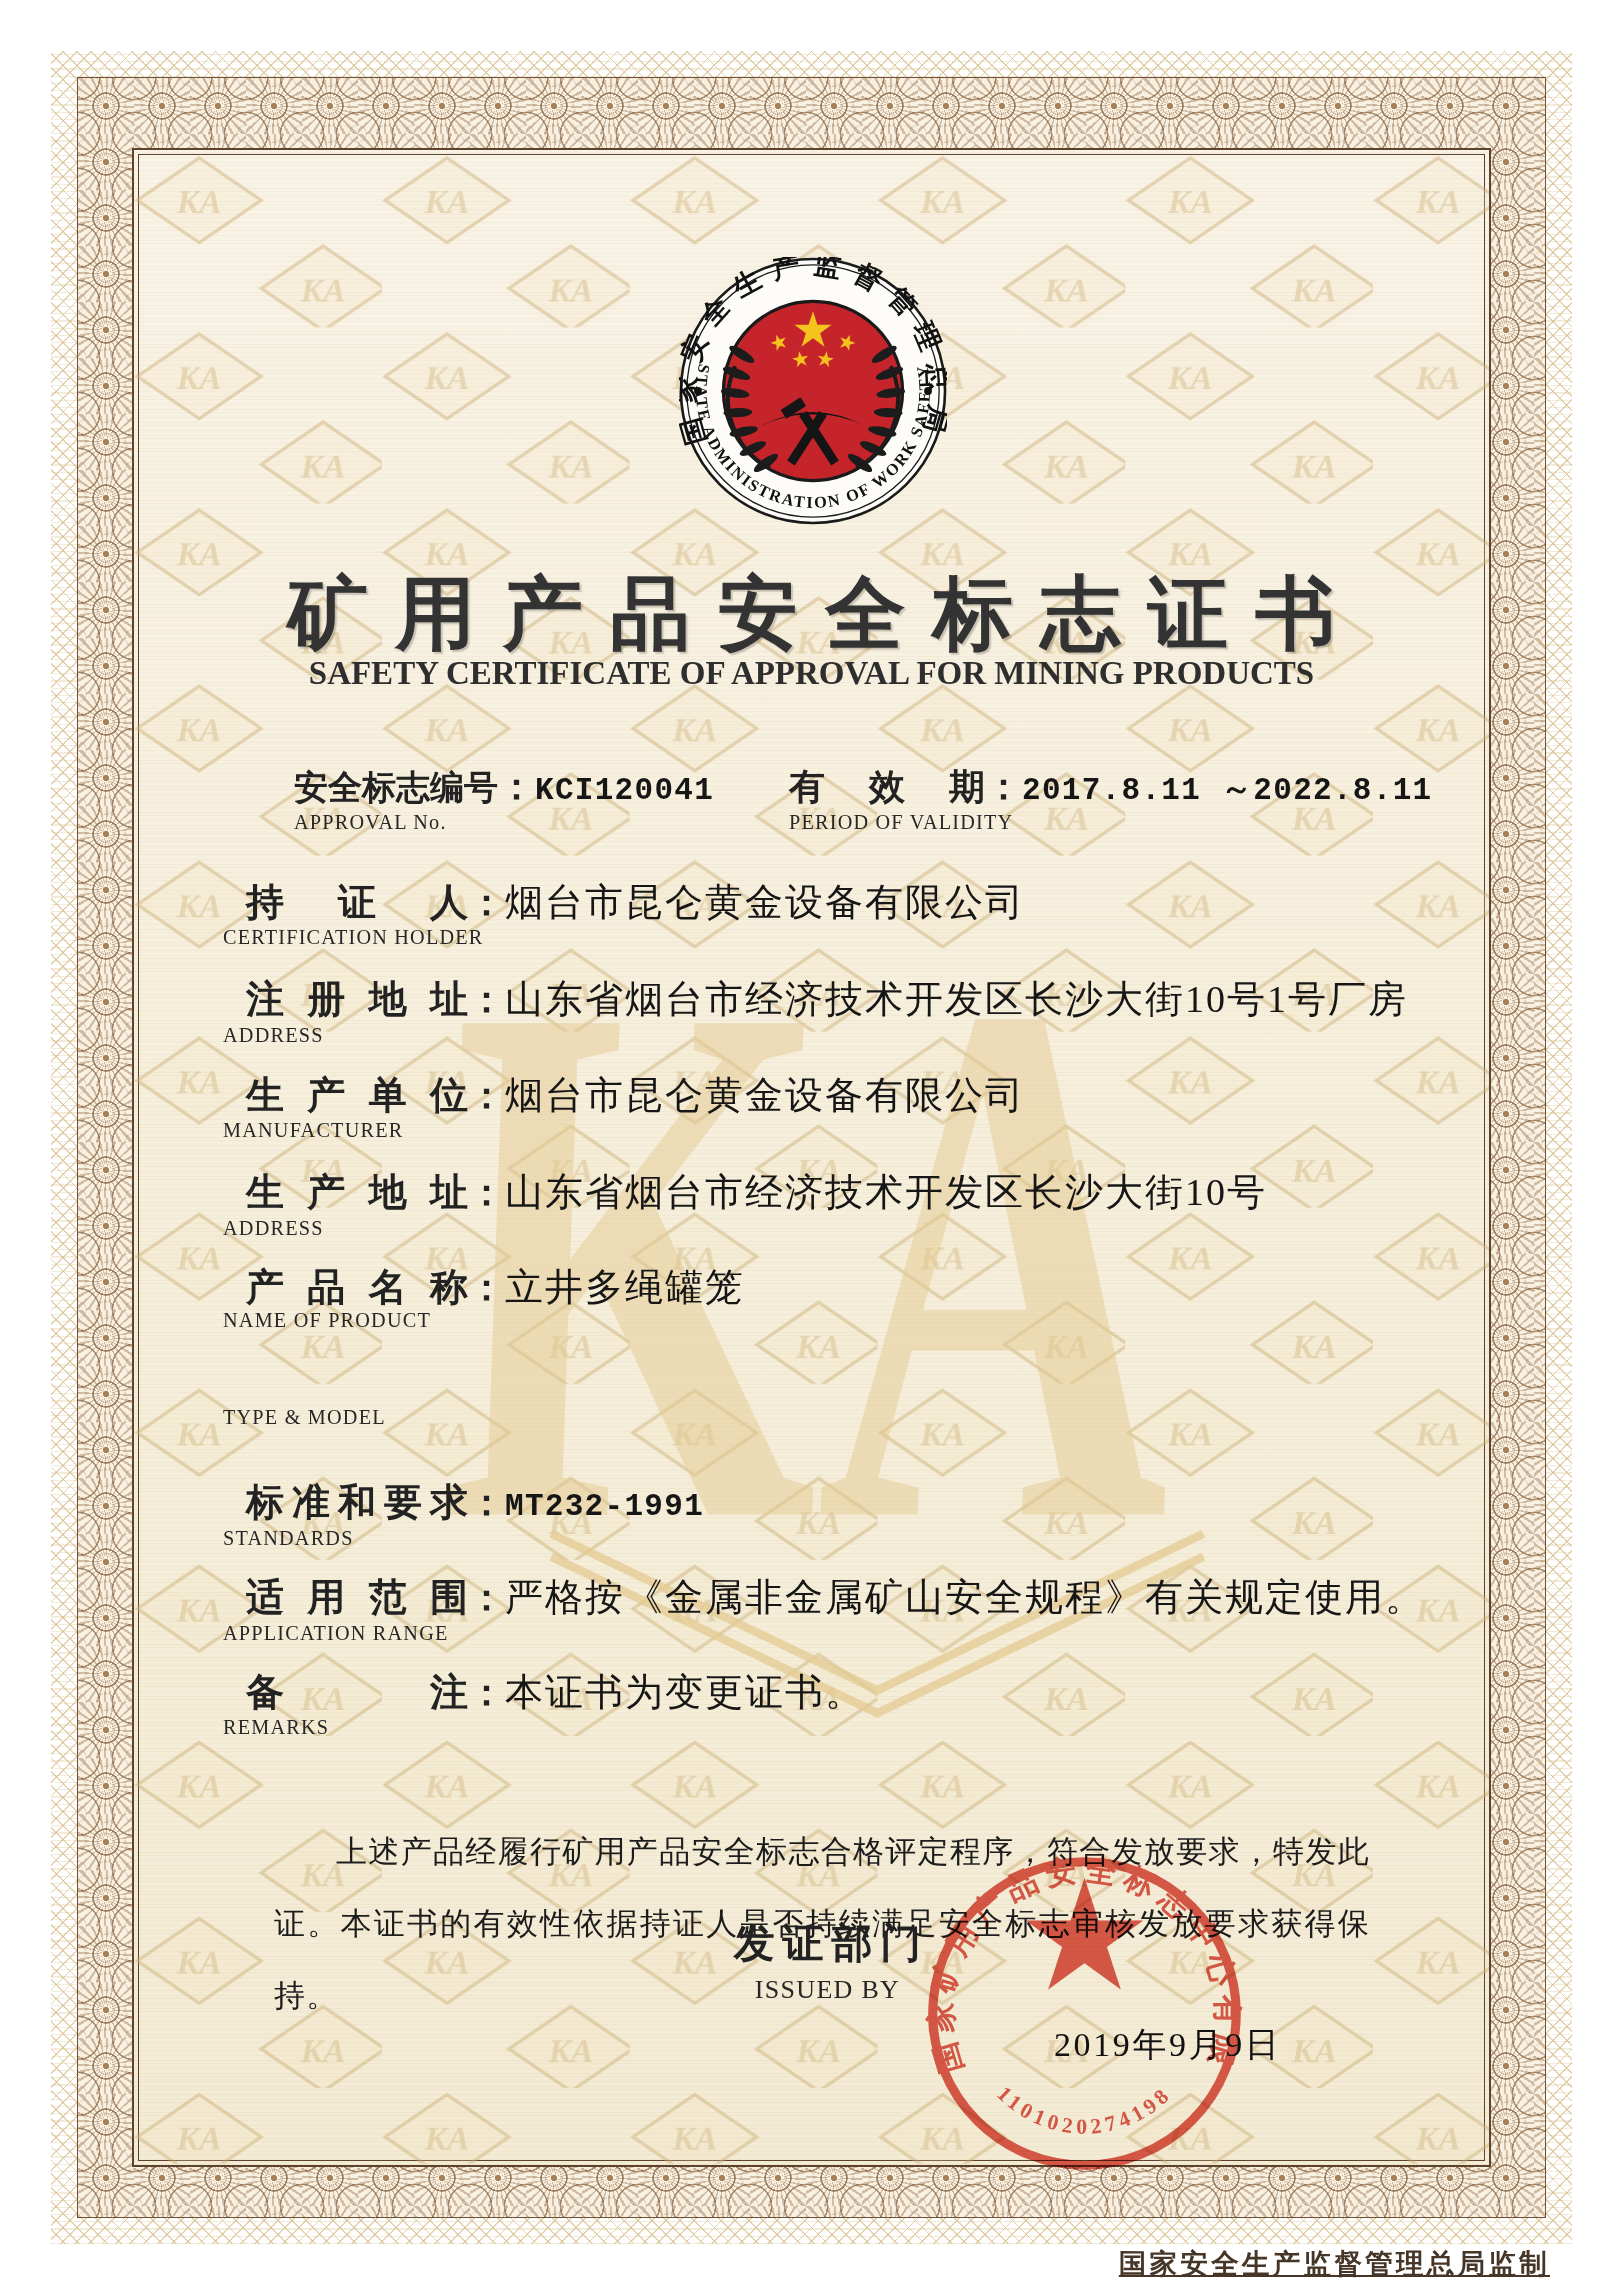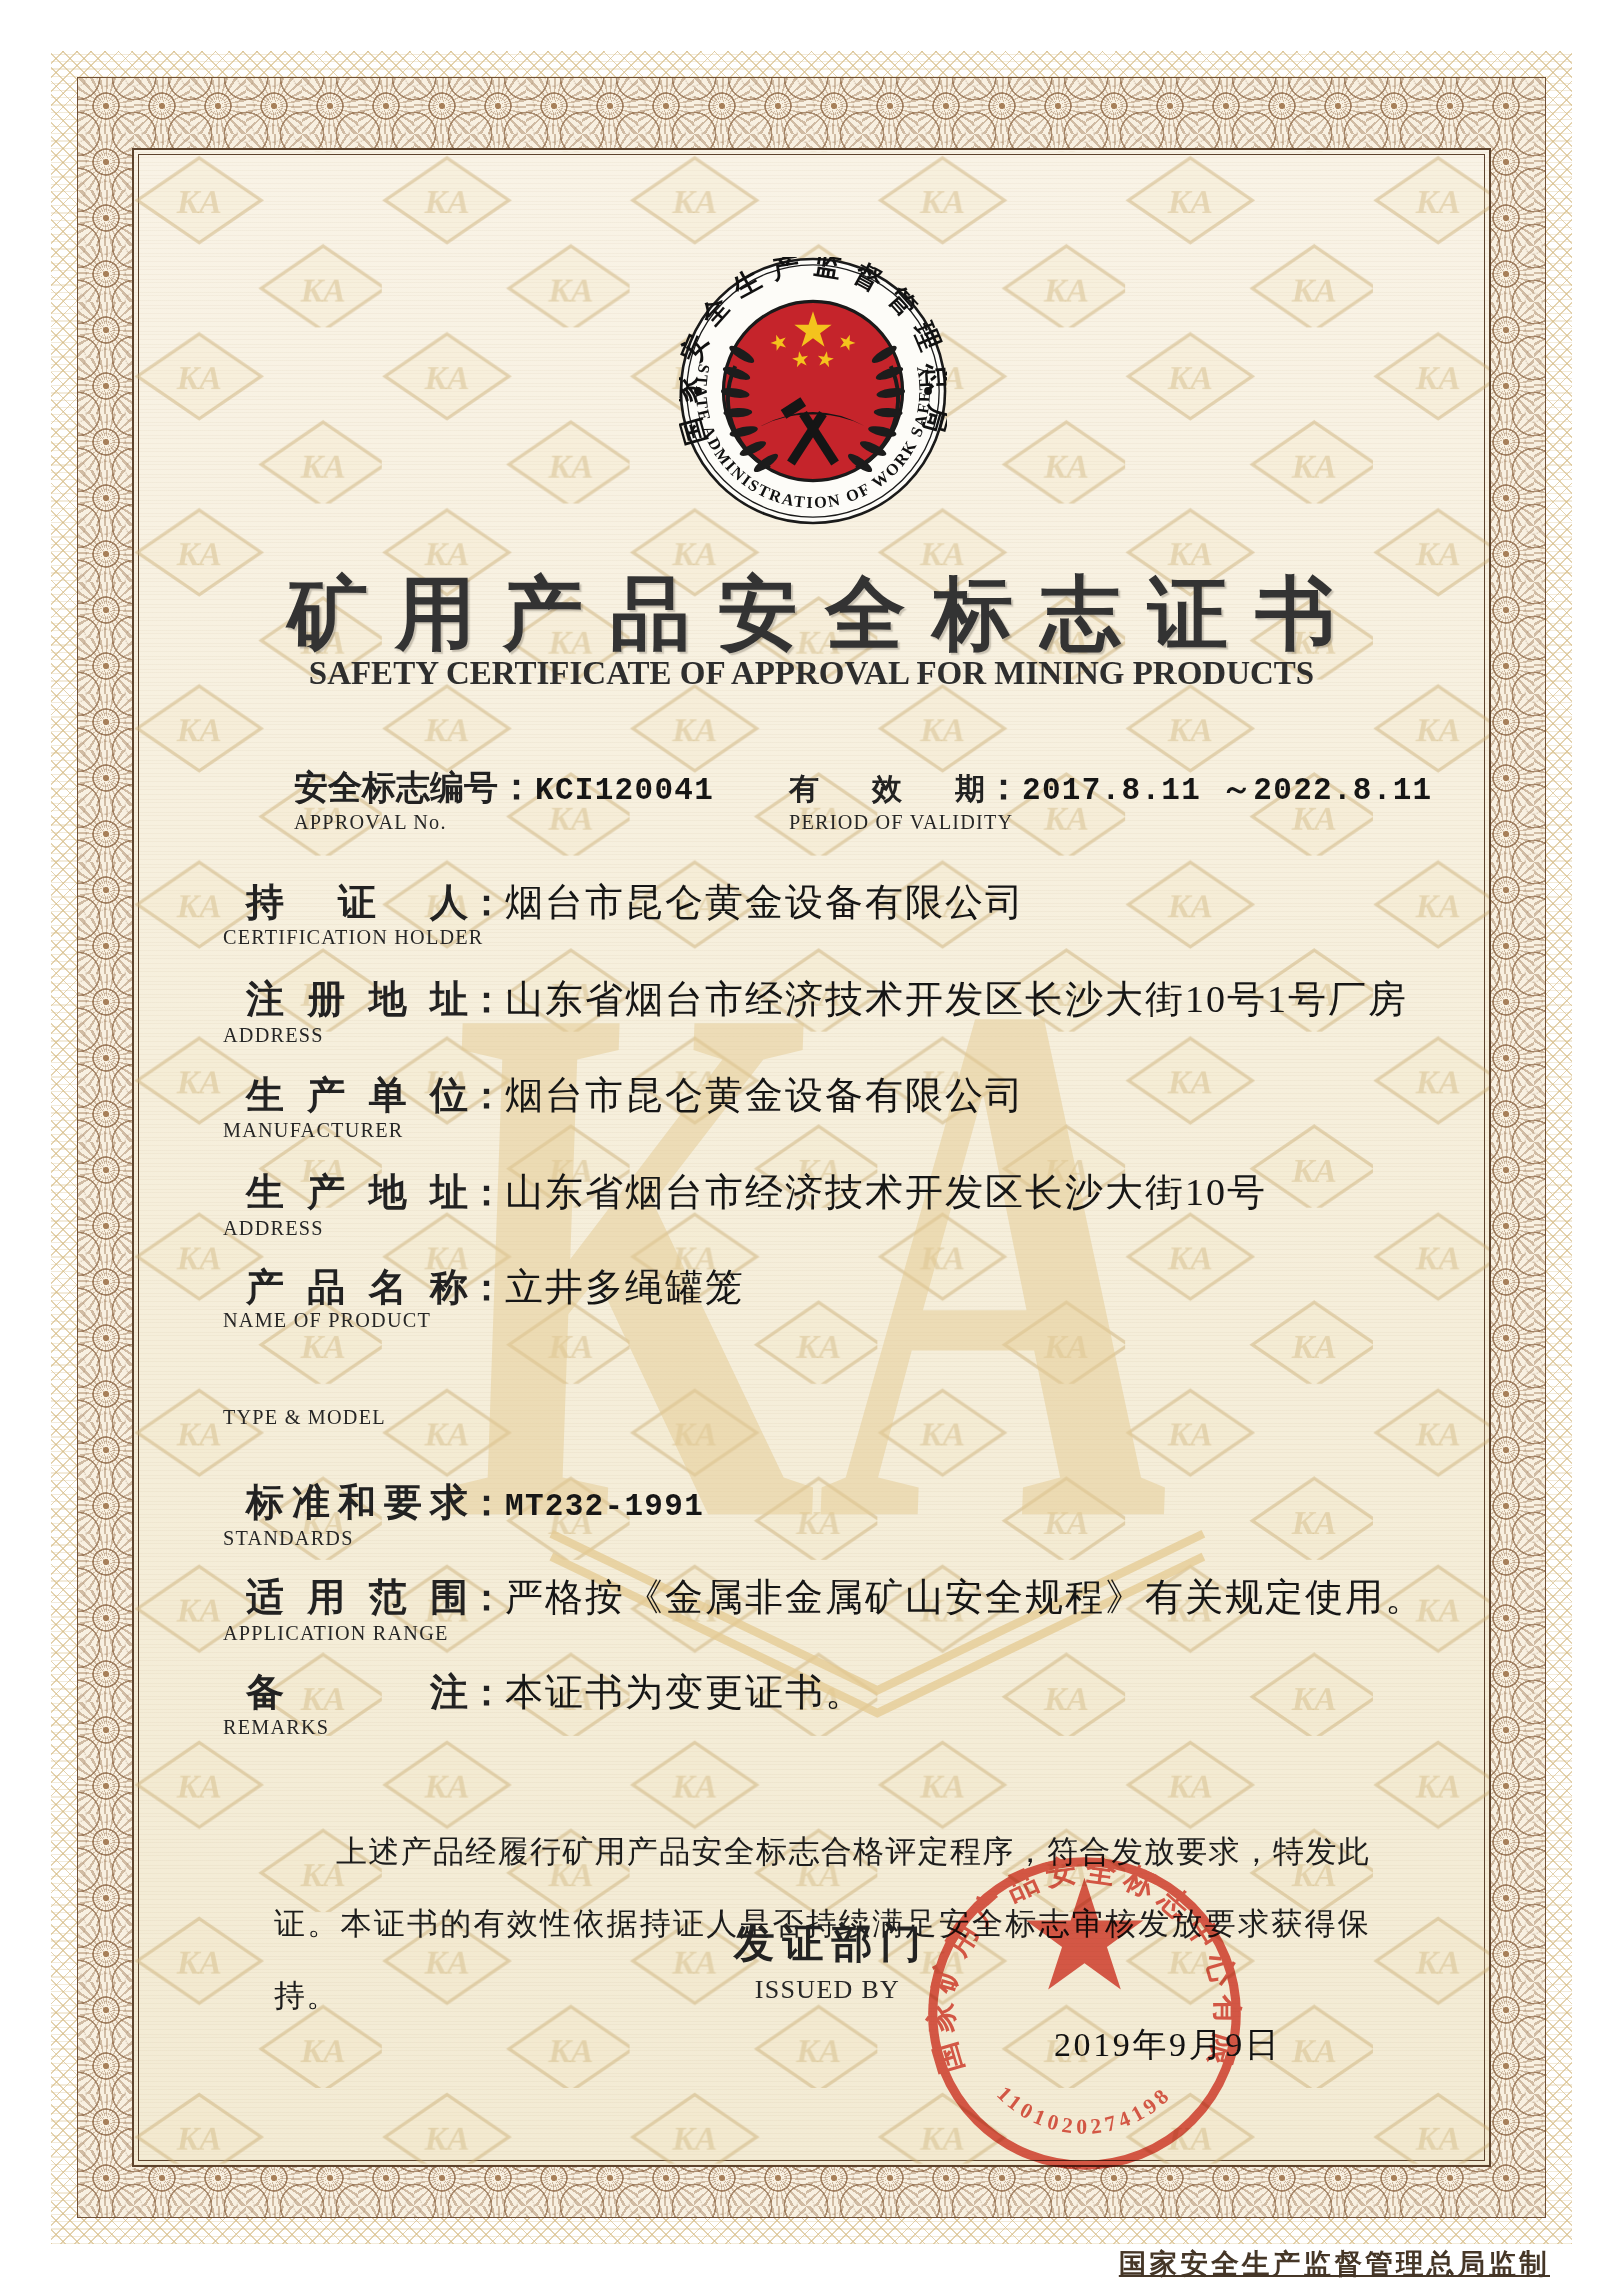--- a/index.html
+++ b/index.html
@@ -48,21 +48,21 @@
     position:absolute;top:505px;left:0;width:100%;text-align:center;
     font-size:33px;font-weight:700;letter-spacing:0px;color:#2e2e2e;white-space:nowrap;
   }
   .row{position:absolute;white-space:nowrap;}
   .zh-label{
     display:inline-block;text-align:justify;text-align-last:justify;
     font-size:38px;font-weight:700;color:#222;vertical-align:baseline;letter-spacing:0;
   }
   .w340{width:222px;margin-left:23px;}
   .w312{width:204px;font-size:34px;}
-  .w300{width:196px;font-size:30px;}
+  .w300{width:196px;font-size:36px;}
   .colon{font-size:37px;font-weight:700;color:#222;}
   .val{font-size:38px;font-weight:400;color:#161616;letter-spacing:2px;}
   .val-mono{font-family:"Liberation Mono","DejaVu Sans Mono",monospace;font-size:31px;font-weight:700;color:#161616;letter-spacing:1.3px;}
   .cap{
     position:absolute;font-size:22px;color:#262626;letter-spacing:1.3px;white-space:nowrap;
     transform:scaleX(.92);transform-origin:left;
   }
   .statement{
     position:absolute;left:140px;top:1635px;width:1096px;
     font-size:31px;line-height:72px;color:#1c1c1c;text-align:justify;text-indent:2em;letter-spacing:1.3px;

